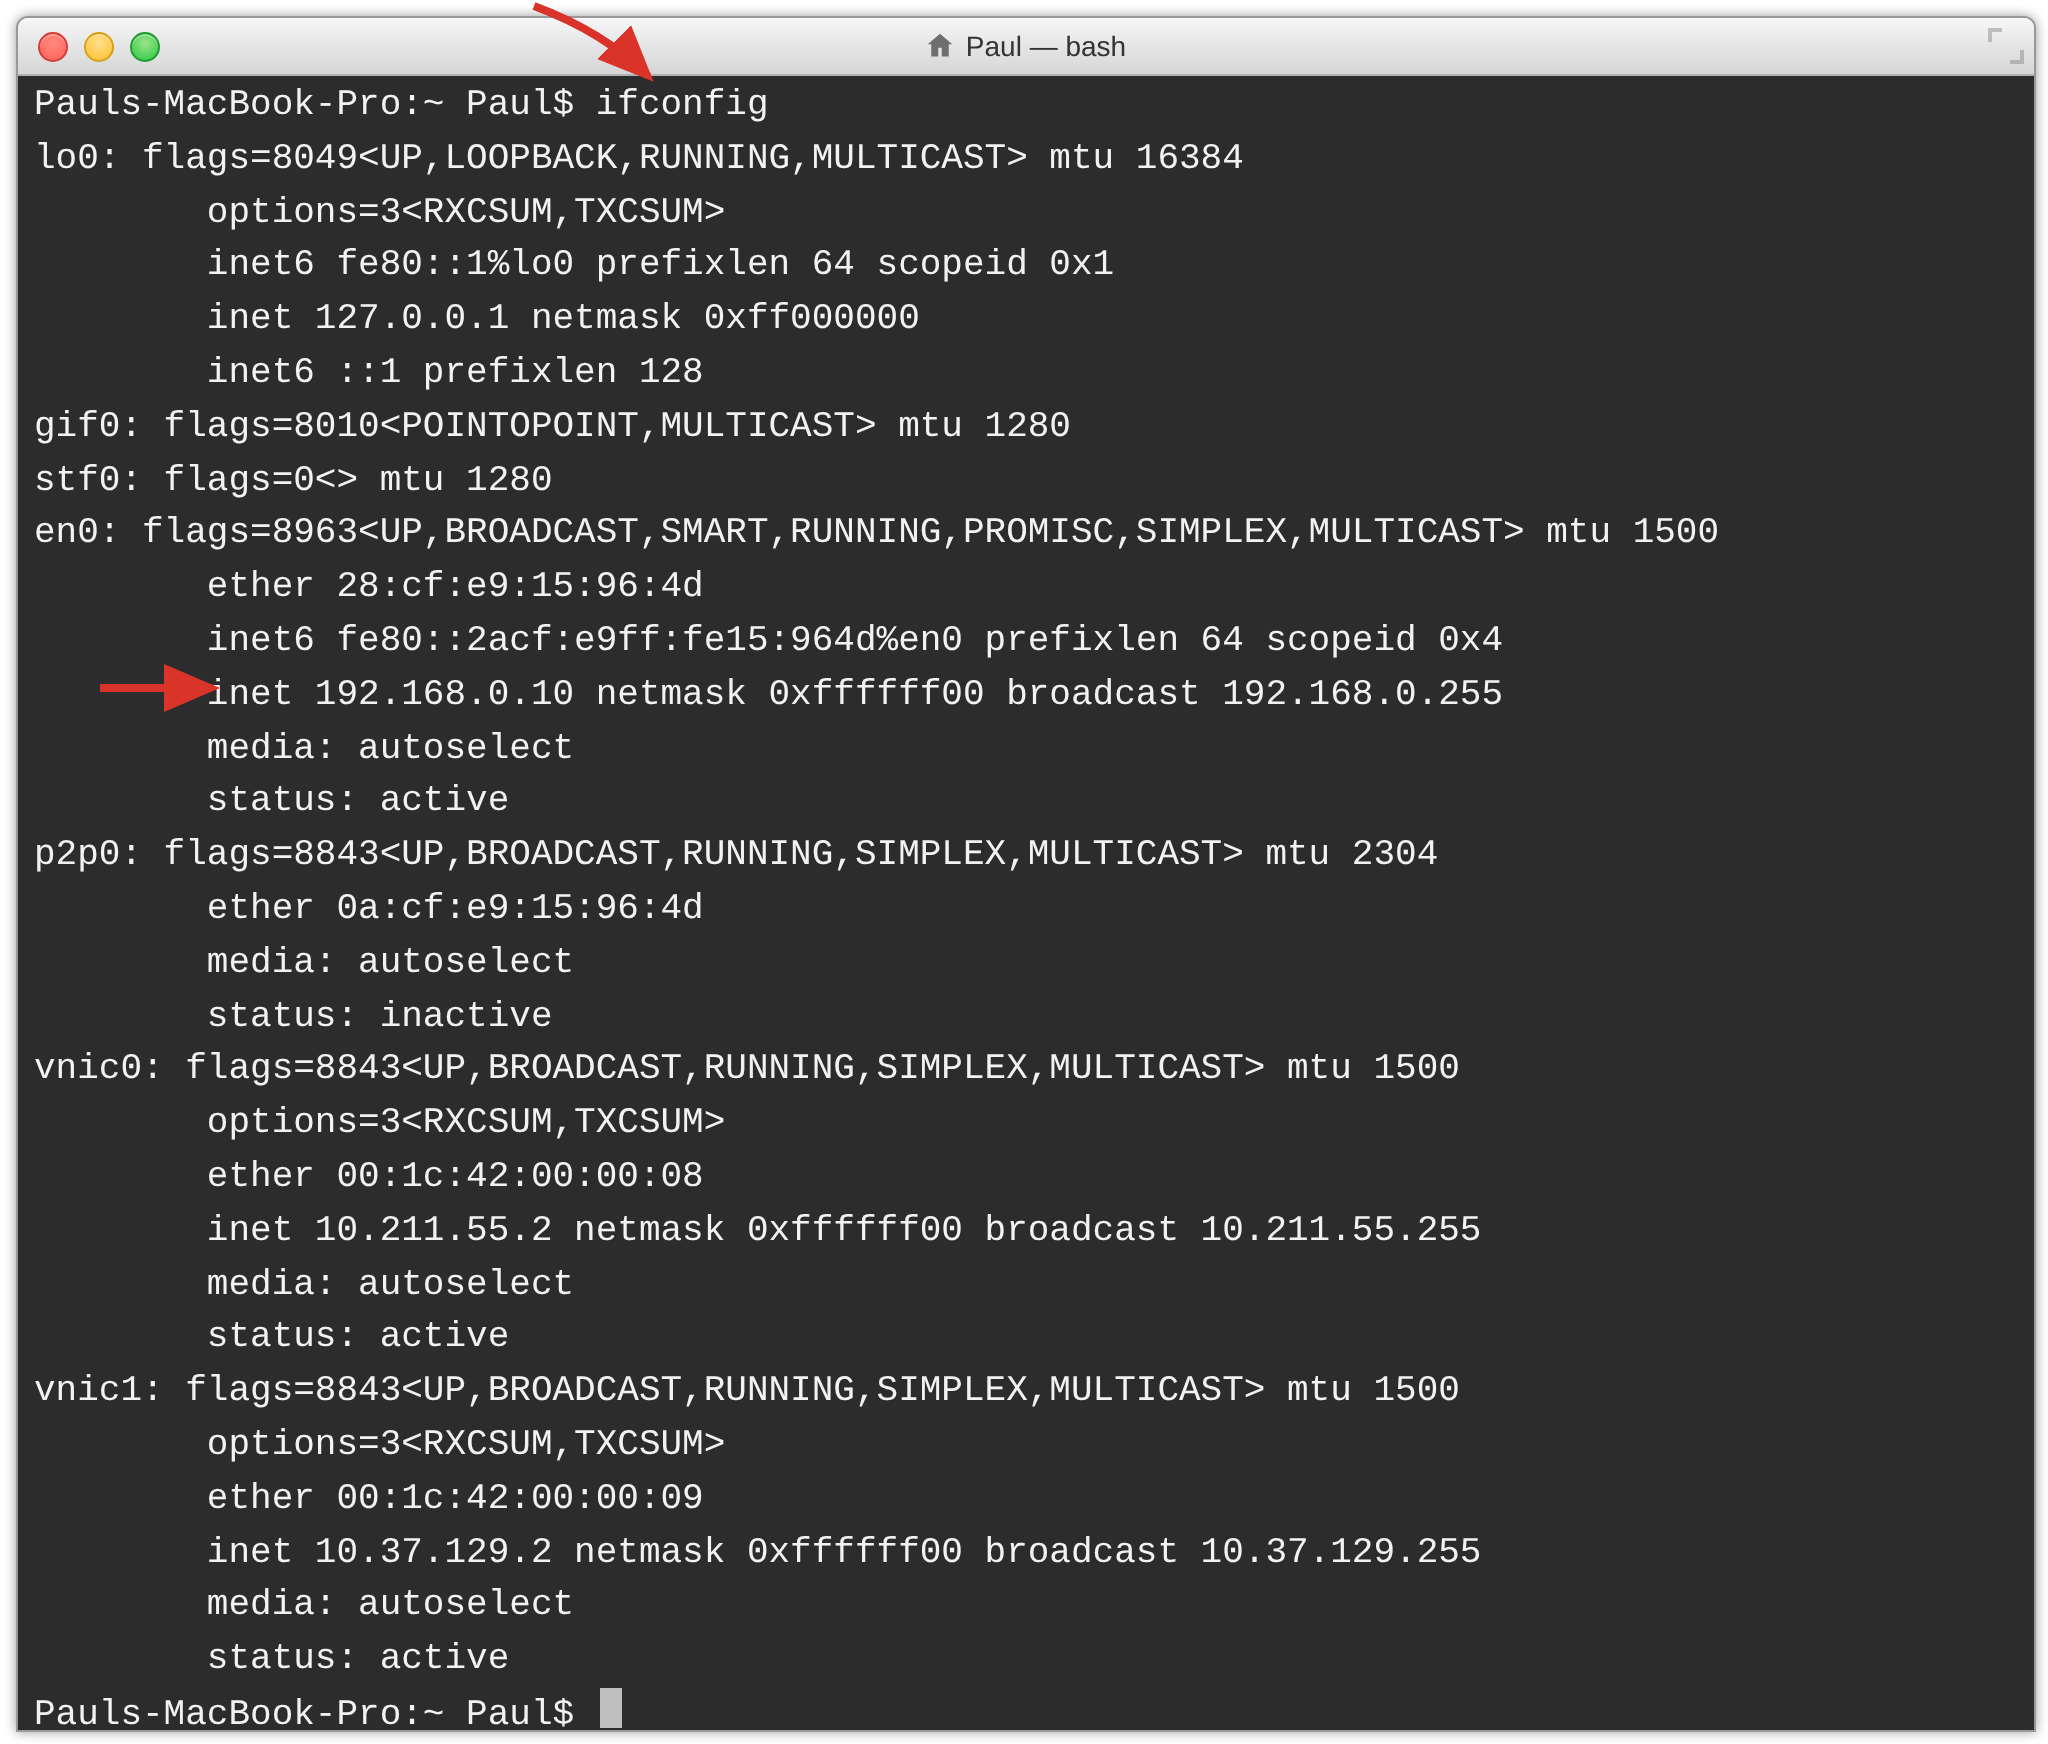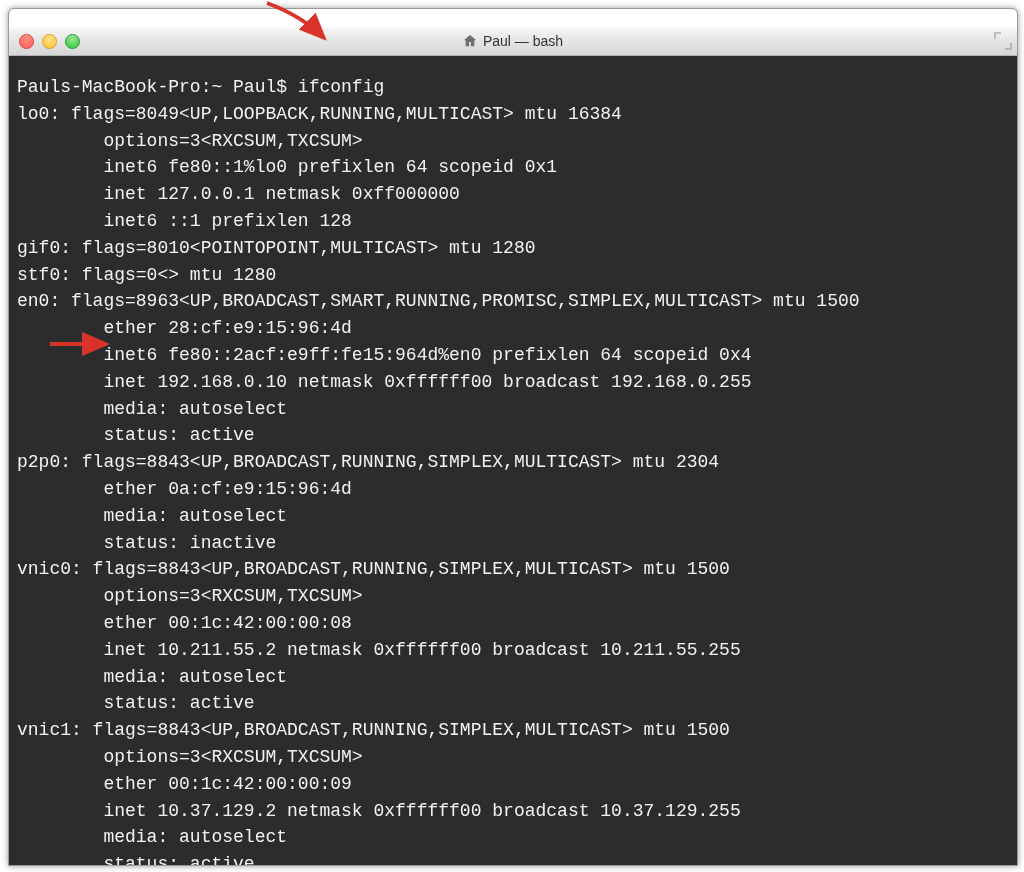--- a/index.html
+++ b/index.html
@@ -27,21 +27,20 @@
     flex-direction: column;
   }
   .titlebar {
     height: 28px;
     background: linear-gradient(to bottom, #f7f7f7 0%, #e5e5e5 50%, #d6d6d6 100%);
     border-bottom: 1px solid #b1b1b1;
     display: flex;
     align-items: center;
     position: relative;
     flex-shrink: 0;
-    margin-top: 18px;
   }
   .traffic-lights {
     display: flex;
     gap: 8px;
     margin-left: 10px;
   }
   .tl {
     width: 13px;
     height: 13px;
     border-radius: 50%;
@@ -73,21 +72,21 @@
     opacity: 0.4;
   }
   .resize-corner svg { width:20px; height:20px; }
   .terminal {
     flex: 1;
     background: #2c2c2c;
     color: #f2f2f2;
     font-family: Menlo, Monaco, "Courier New", monospace;
     font-size: 18px;
     line-height: 26.8px;
-    padding: 18px 8px 4px 8px;
+    padding: 2px 8px 4px 8px;
     white-space: pre;
     overflow: hidden;
   }
   .line { white-space: pre; }
   .cursor {
     display: inline-block;
     width: 11px;
     height: 20px;
     background: #bfbfbf;
     vertical-align: -2px;

